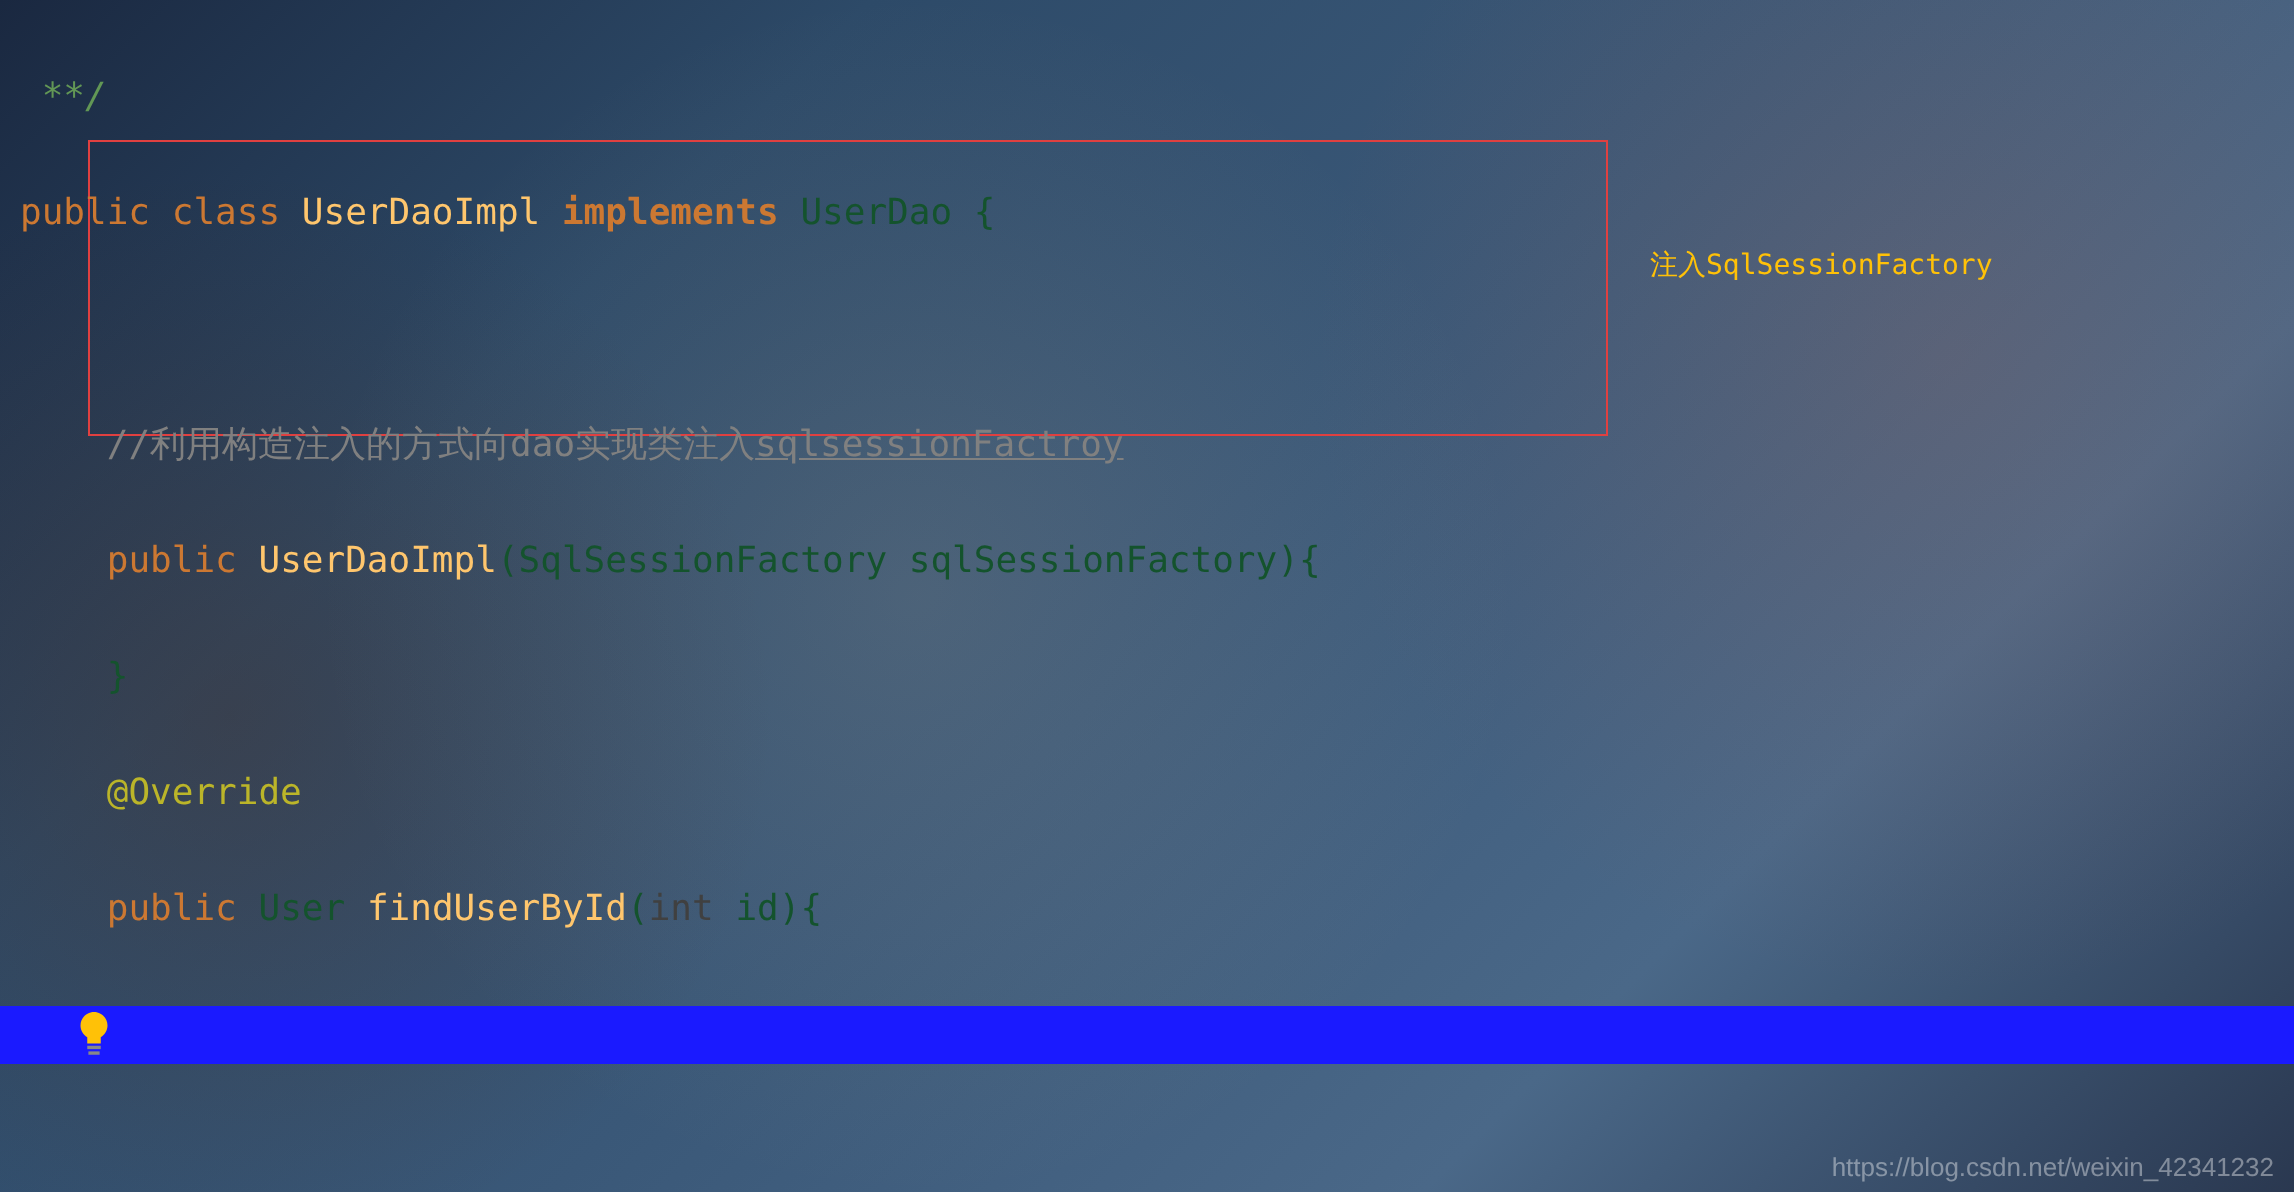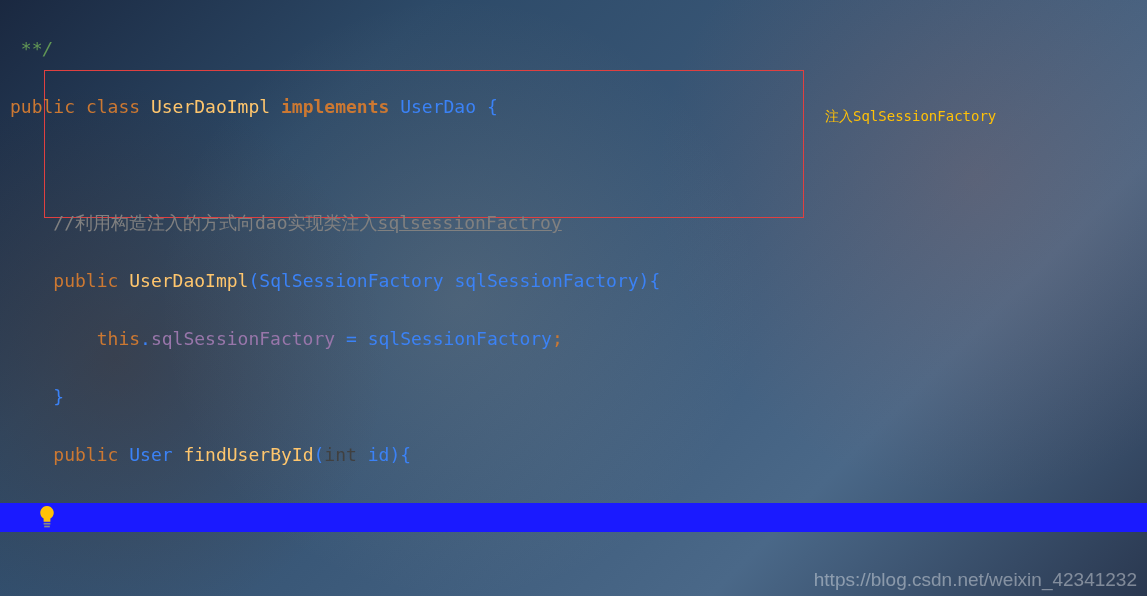--- a/index.html
+++ b/index.html
@@ -35,34 +35,34 @@
     .kw-private { color: #cc7832; }
     .kw-this { color: #cc7832; }
     .kw-int { color: #404040; }
     .type { color: #ffc66d; }
     .method { color: #ffc66d; }
     .prop { color: #9876aa; }
     .comment { color: #808080; margin-top: 41px; }
     .comment-link { color: #808080; text-decoration: underline; }
     .annotation { color: #bbb529; }
     .punct { color: #cc7832; }
-    .ident { color: #3b82f6; }
+    .ident { color: #14532d; }
     .red-box {
       position: absolute;
       border: 1px solid #e04040;
       z-index: 1;
     }
     .box1 { top: 70px; left: 44px; width: 760px; height: 148px; }
     .annotation-text {
       position: absolute;
       color: #ffc107;
       font-size: 14px;
       z-index: 3;
     }
-    .anno1 { top: 108px; left: 825px; }
+    .anno1 { top: 124px; left: 825px; }
     .highlight-line {
       position: absolute;
       left: 0;
       width: 100%;
       height: 29px;
       background: #1a1aff;
       z-index: 0;
       top: 503px;
     }
     .bulb {
@@ -71,21 +71,21 @@
       top: 506px;
       width: 18px;
       height: 22px;
       z-index: 3;
     }
     .watermark {
       position: absolute;
       bottom: 5px;
       right: 10px;
       color: rgba(255,255,255,0.4);
-      font-size: 19px;
+      font-size: 13px;
       font-family: sans-serif;
       z-index: 5;
     }
     .line { position: relative; z-index: 2; display: block; }
     .top-comment { color: #629755; font-style: italic; }
   </style>
 </head>
 <body>
 
 <div class="highlight-line"></div>
@@ -100,22 +100,22 @@
       <rect fill="#888" x="5.5" y="17.5" width="5" height="1.5"></rect>
     </svg>
 </div>
 
 <div class="code-container">
 <span class="line"><span class="top-comment"> **/</span></span>
 <span class="line"><span class="kw-public">public</span> <span class="kw-class">class</span> <span class="type">UserDaoImpl</span> <span class="kw-implements">implements</span> <span class="ident">UserDao</span><span class="ident"> {</span></span>
 <span class="line"> </span>
 <span class="line">    <span class="comment"><span>//利用构造注入的方式向dao实现类注入</span><span class="comment-link">sqlsessionFactroy</span></span></span>
 <span class="line">    <span class="kw-public">public</span> <span class="method">UserDaoImpl</span><span class="ident">(</span><span class="ident">SqlSessionFactory</span> <span class="ident">sqlSessionFactory</span><span class="ident">){</span></span>
-<span class="line">        <span class="kw-this">this</span><span class="ident">.</span><span class="prop">sqlSessionFactory</span> <span class="ident">=</span> <span class="ident">sqlSessionFactory</span><span class="punct">;</span></span>
 <span class="line">    <span class="ident">}</span></span>
+<span class="line">    <span class="annotation">@Override</span></span>
 <span class="line">    <span class="kw-public">public</span> <span class="ident">User</span> <span class="method">findUserById</span><span class="ident">(</span><span class="kw-int">int</span> <span class="ident">id</span><span class="ident">){</span></span>
 
 
 
 
 
 
 
 
 

